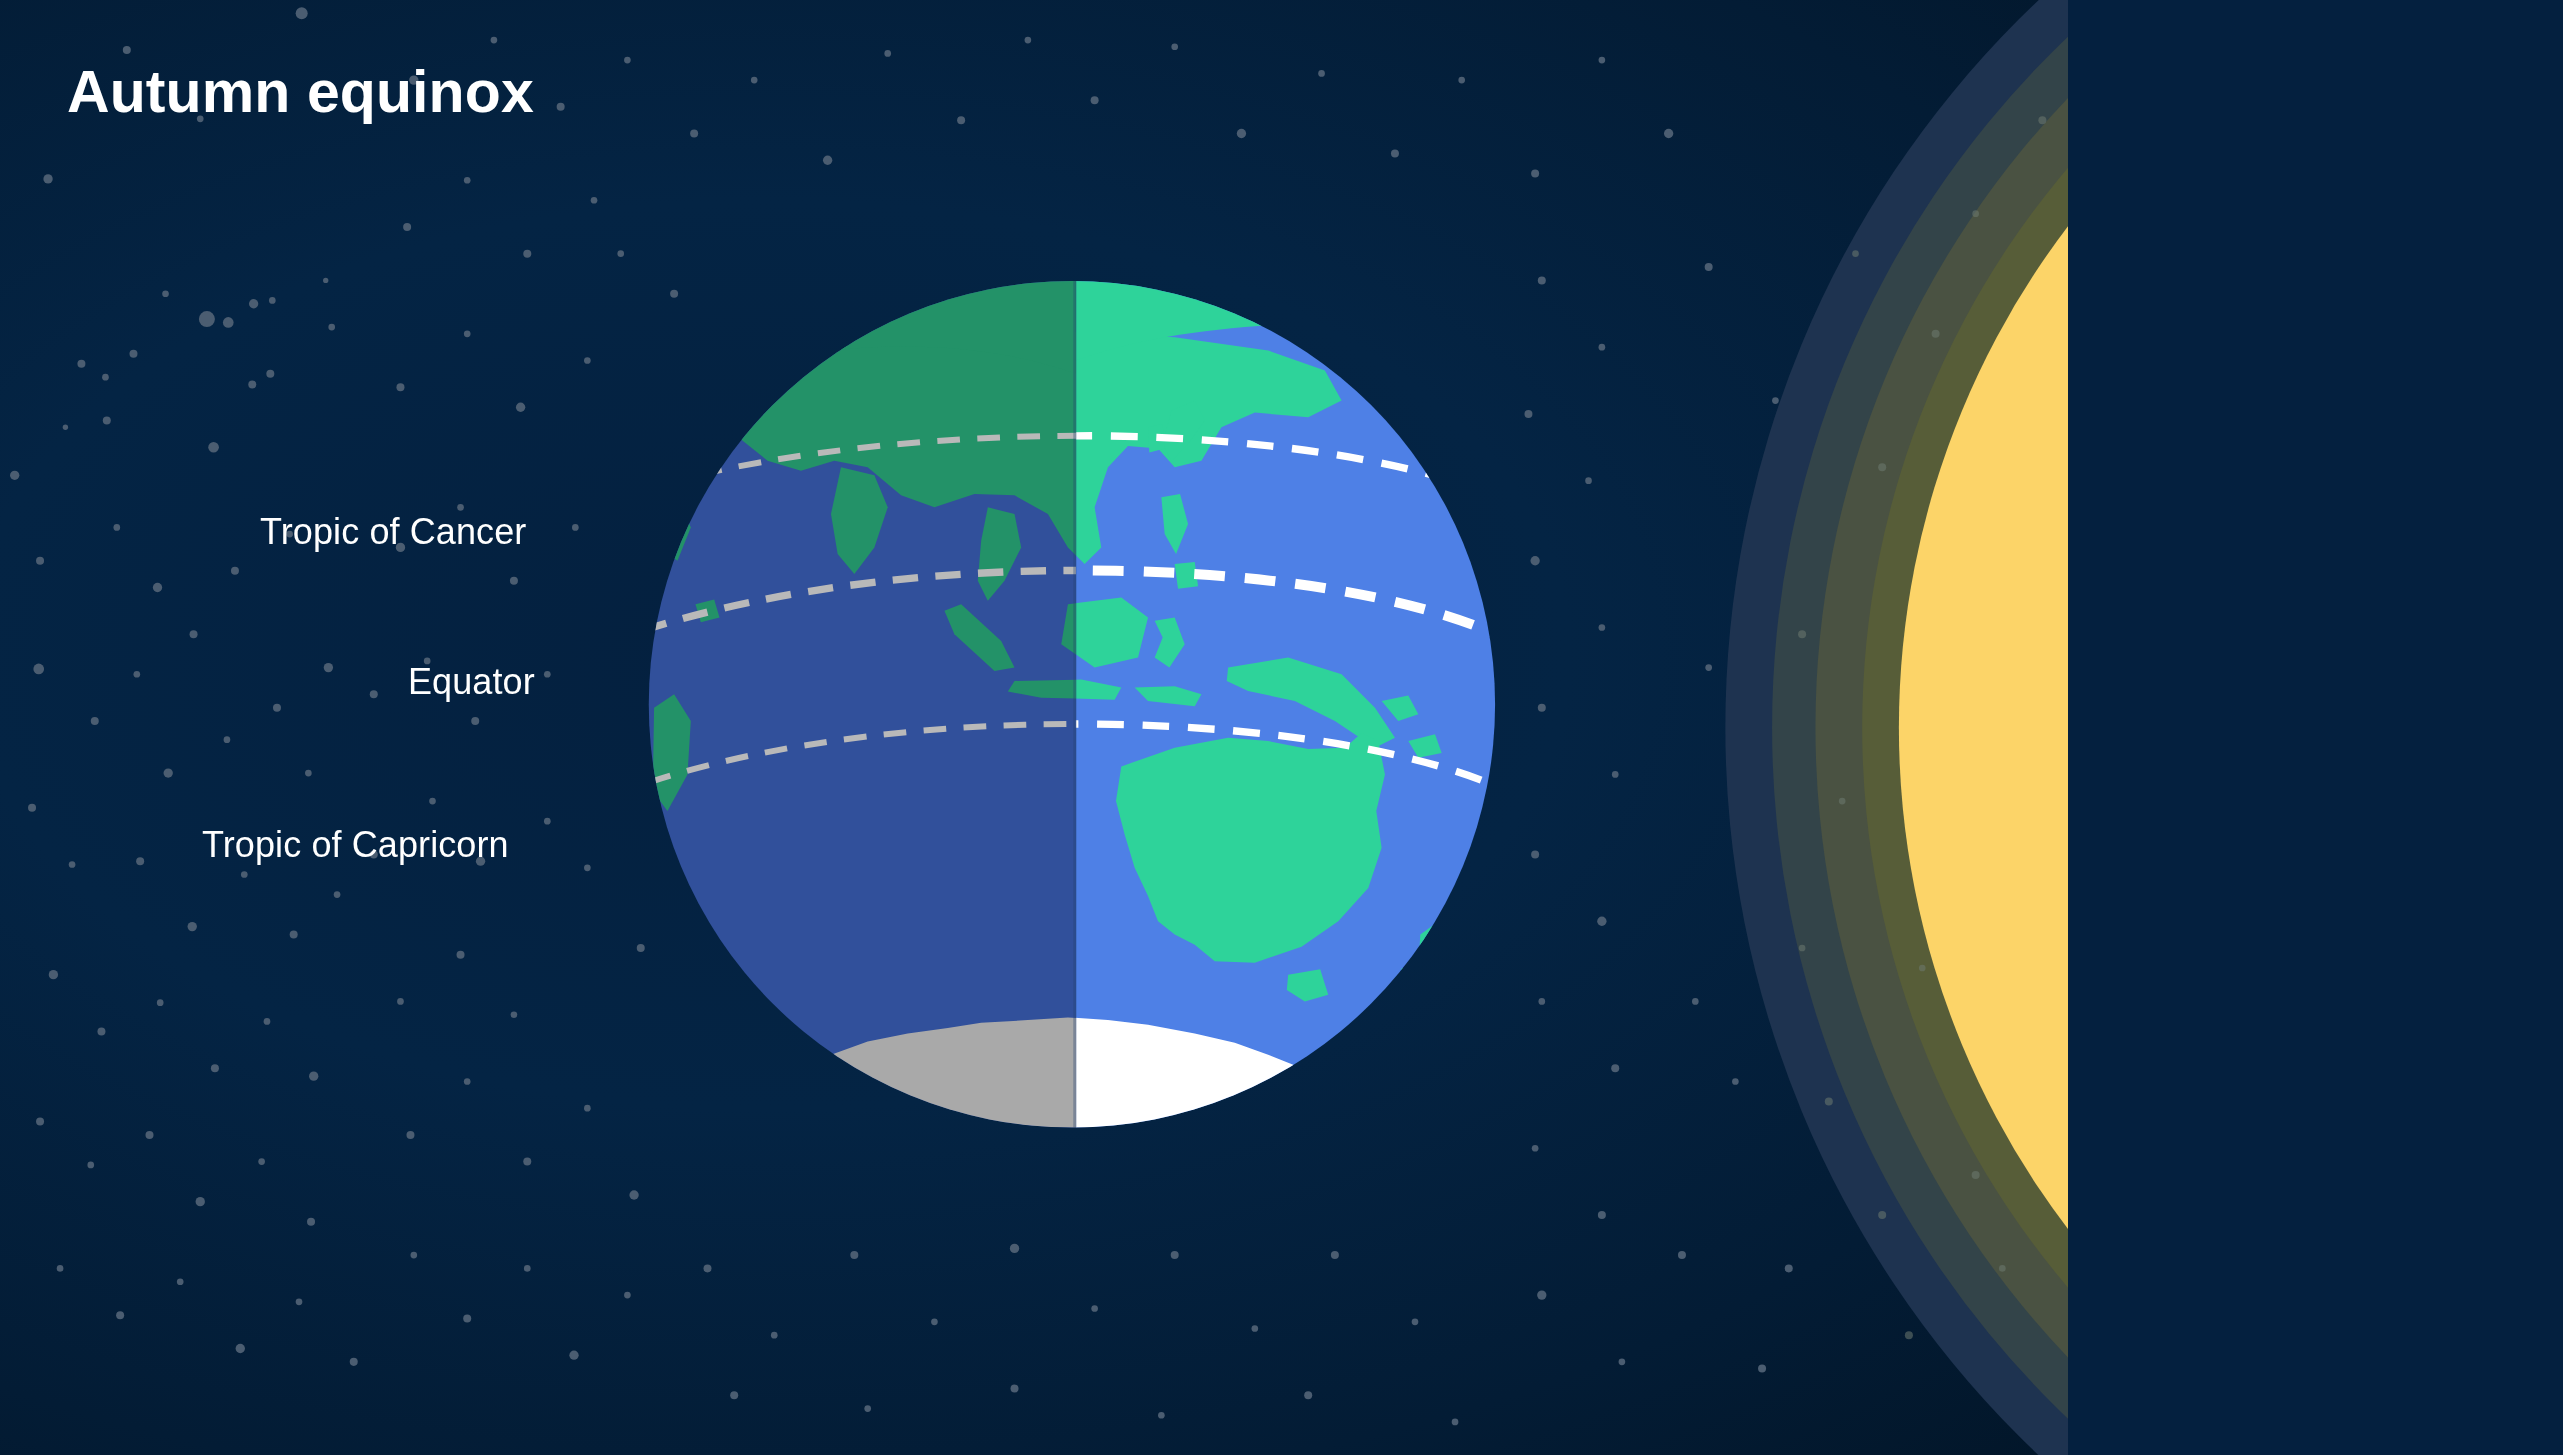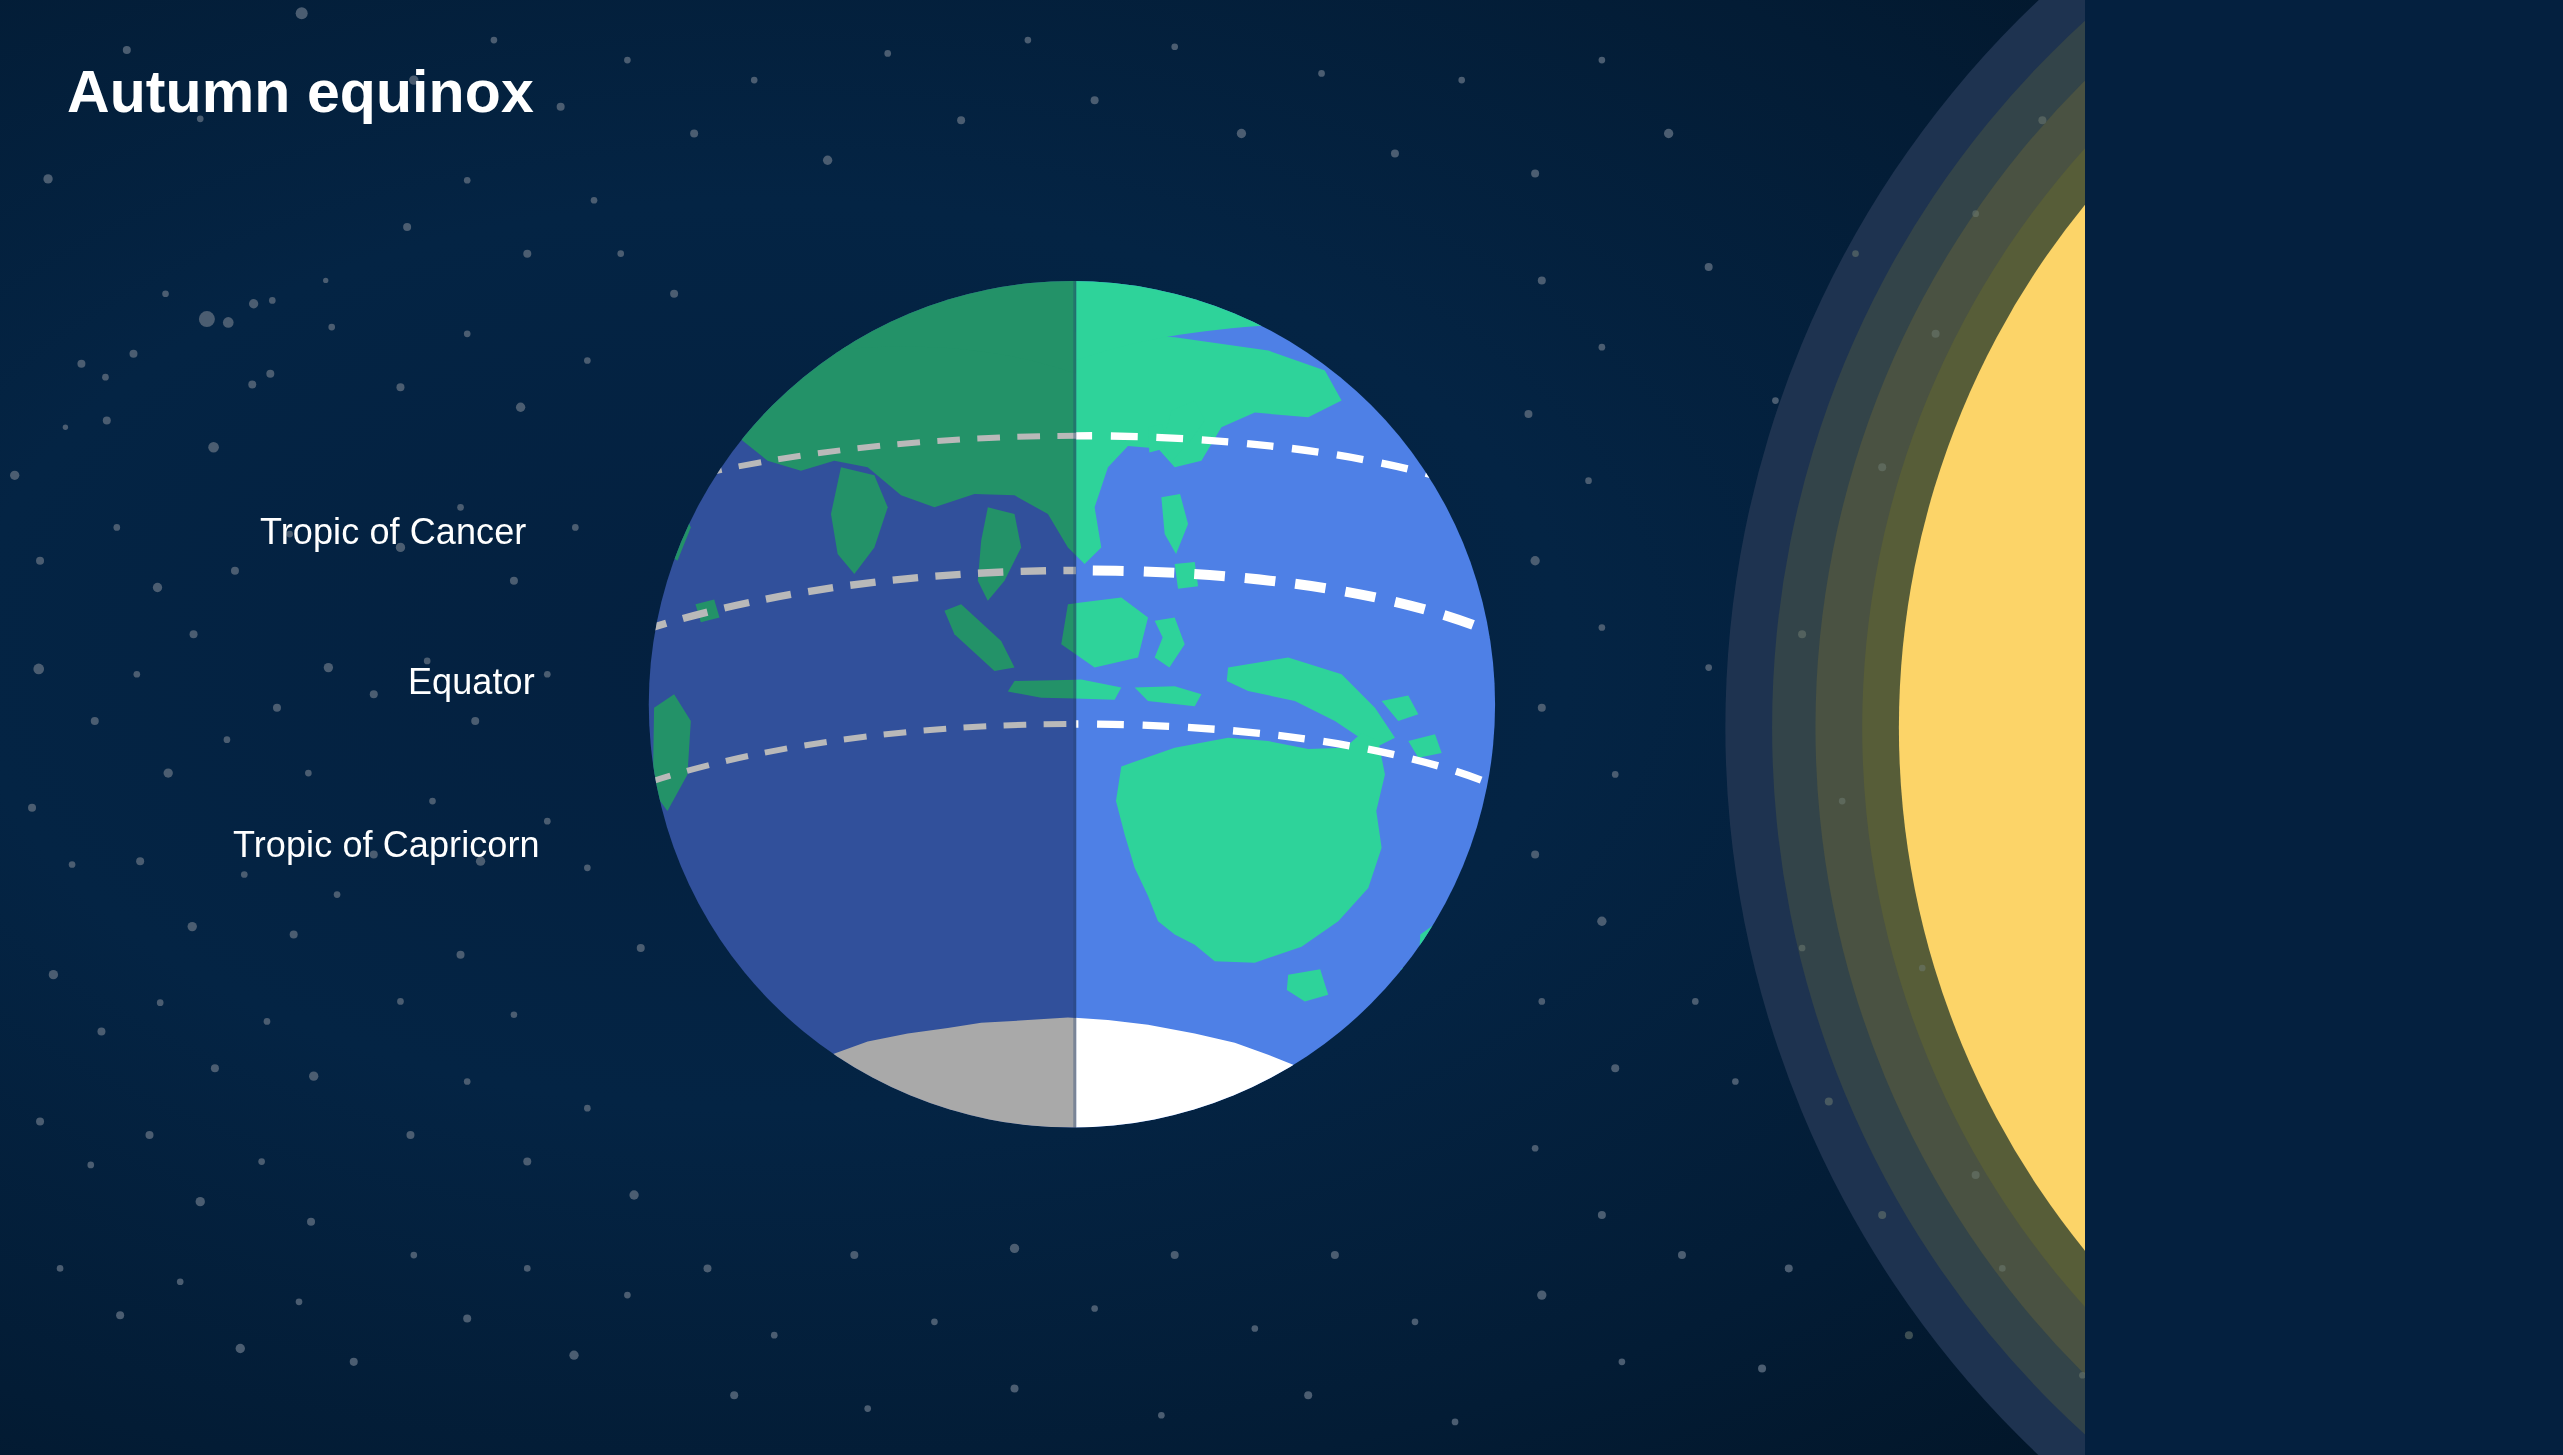--- a/index.html
+++ b/index.html
@@ -12,21 +12,20 @@
     height: 1456px;
     overflow: hidden;
     font-family: "Liberation Sans", sans-serif;
   }
   #stage {
     position: relative;
     width: 2068px;
     height: 1456px;
     background: radial-gradient(ellipse 1602px 1201px at 30% 45%, #04203f 0%, #042444 38%, #031b33 72%, #021527 100%);
     overflow: hidden;
-    padding-left: 17px;
   }
   #scene-svg {
     position: absolute;
     left: 0; top: 0;
     width: 2563px;
     height: 1456px;
     display: block;
   }
   .overlay-text {
     position: absolute;
@@ -52,21 +51,20 @@
     left: 408px;
     top: 661px;
     font-size: 36px;
     font-weight: 400;
   }
   #label-capricorn {
     left: 202px;
     top: 824px;
     font-size: 36px;
     font-weight: 400;
-    margin-left: 31px;
   }
   #label-sun {
     left: 2267px;
     top: 716px;
     font-size: 34px;
     font-weight: 400;
     color: #17181a;
   }
   #footer-copyright {
     left: 67px;

